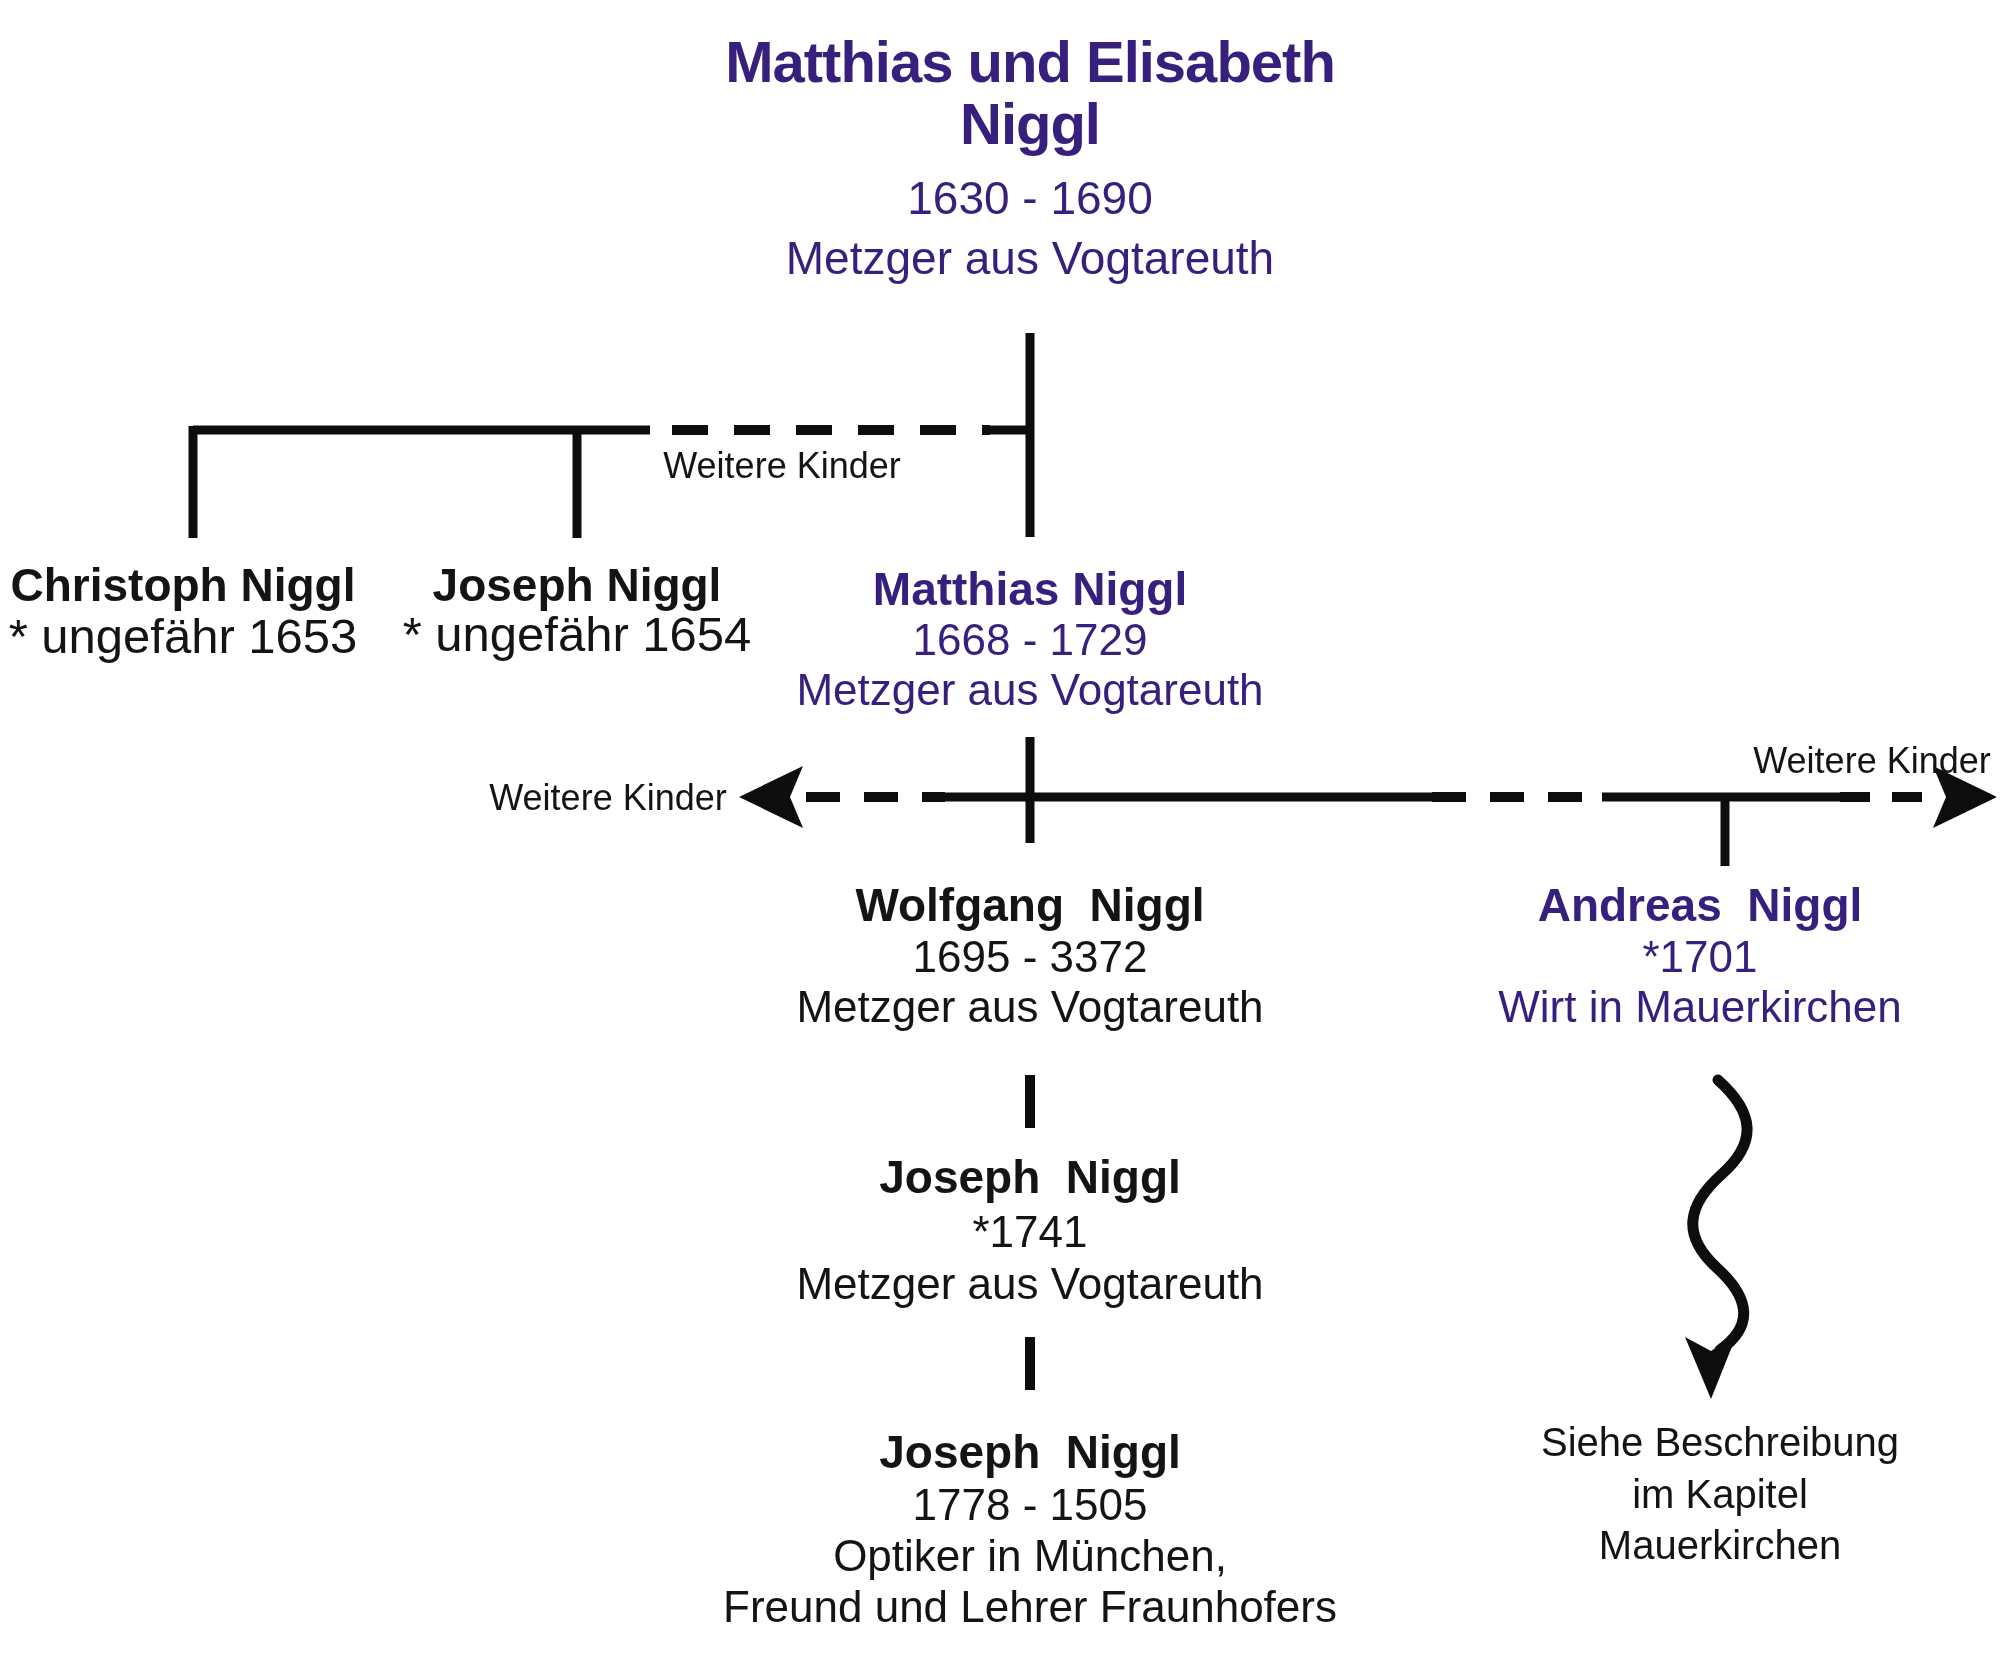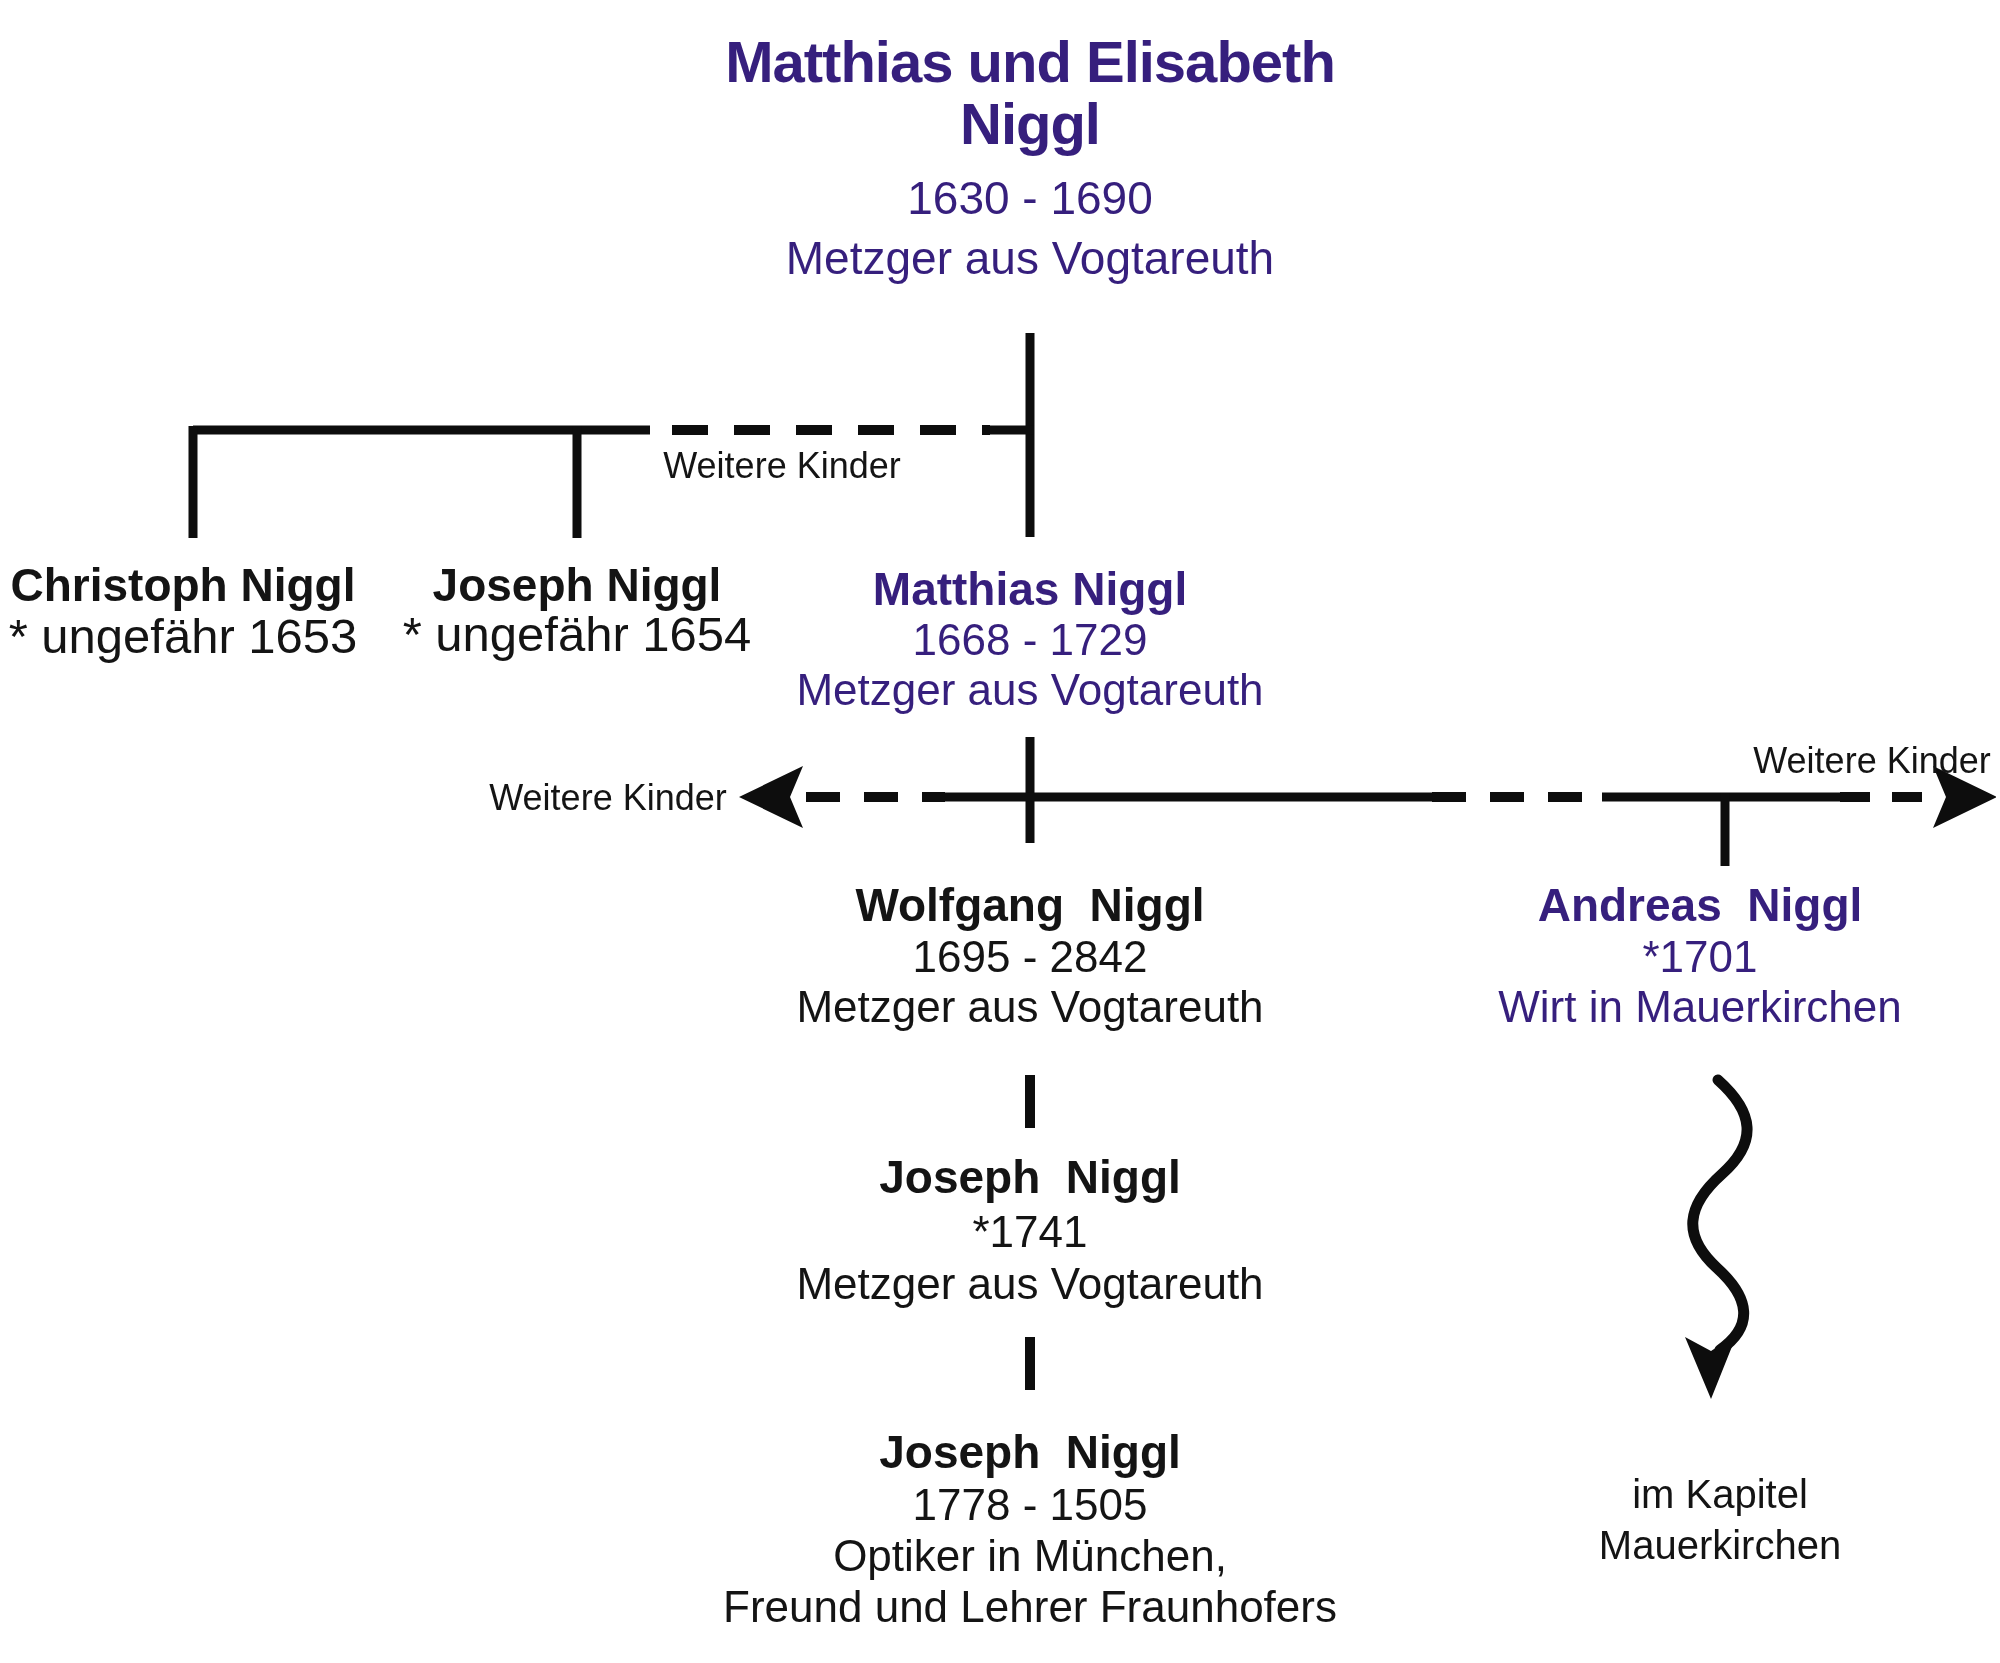--- a/index.html
+++ b/index.html
@@ -86,32 +86,33 @@
   <div class="t fs42" style="left:577px; top:634px;">* ungefähr 1654</div>
 
   <div class="t fs46 b purple" style="left:1030px; top:589px;">Matthias Niggl</div>
   <div class="t fs44 purple" style="left:1030px; top:640px;">1668 - 1729</div>
   <div class="t fs44 purple" style="left:1030px; top:690px;">Metzger aus Vogtareuth</div>
 
   <div class="t fs36" style="left:608px;  top:798px;">Weitere Kinder</div>
   <div class="t fs36" style="left:1872px; top:761px;">Weitere Kinder</div>
 
   <div class="t fs46 b" style="left:1030px; top:905px;">Wolfgang  Niggl</div>
-  <div class="t fs44" style="left:1030px; top:957px;">1695 - 2842</div>
+  <div class="t fs44" style="left:1030px; top:957px;">1695 - 3372</div>
   <div class="t fs44" style="left:1030px; top:1007px;">Metzger aus Vogtareuth</div>
 
   <div class="t fs46 b purple" style="left:1700px; top:905px;">Andreas  Niggl</div>
   <div class="t fs44 purple" style="left:1700px; top:957px;">*1701</div>
   <div class="t fs44 purple" style="left:1700px; top:1007px;">Wirt in Mauerkirchen</div>
 
   <div class="t fs46 b" style="left:1030px; top:1177px;">Joseph  Niggl</div>
   <div class="t fs44" style="left:1030px; top:1232px;">*1741</div>
   <div class="t fs44" style="left:1030px; top:1284px;">Metzger aus Vogtareuth</div>
 
   <div class="t fs46 b" style="left:1030px; top:1452px;">Joseph  Niggl</div>
   <div class="t fs44" style="left:1030px; top:1505px;">1778 - 1505</div>
   <div class="t fs44" style="left:1030px; top:1556px;">Optiker in München,</div>
   <div class="t fs44" style="left:1030px; top:1607px;">Freund und Lehrer Fraunhofers</div>
 
+  <div class="t fs40" style="left:1720px; top:1442px;">Siehe Beschreibung</div>
   <div class="t fs40" style="left:1720px; top:1494px;">im Kapitel</div>
   <div class="t fs40" style="left:1720px; top:1545px;">Mauerkirchen</div>
 
 </div>
 
 </body></html>

